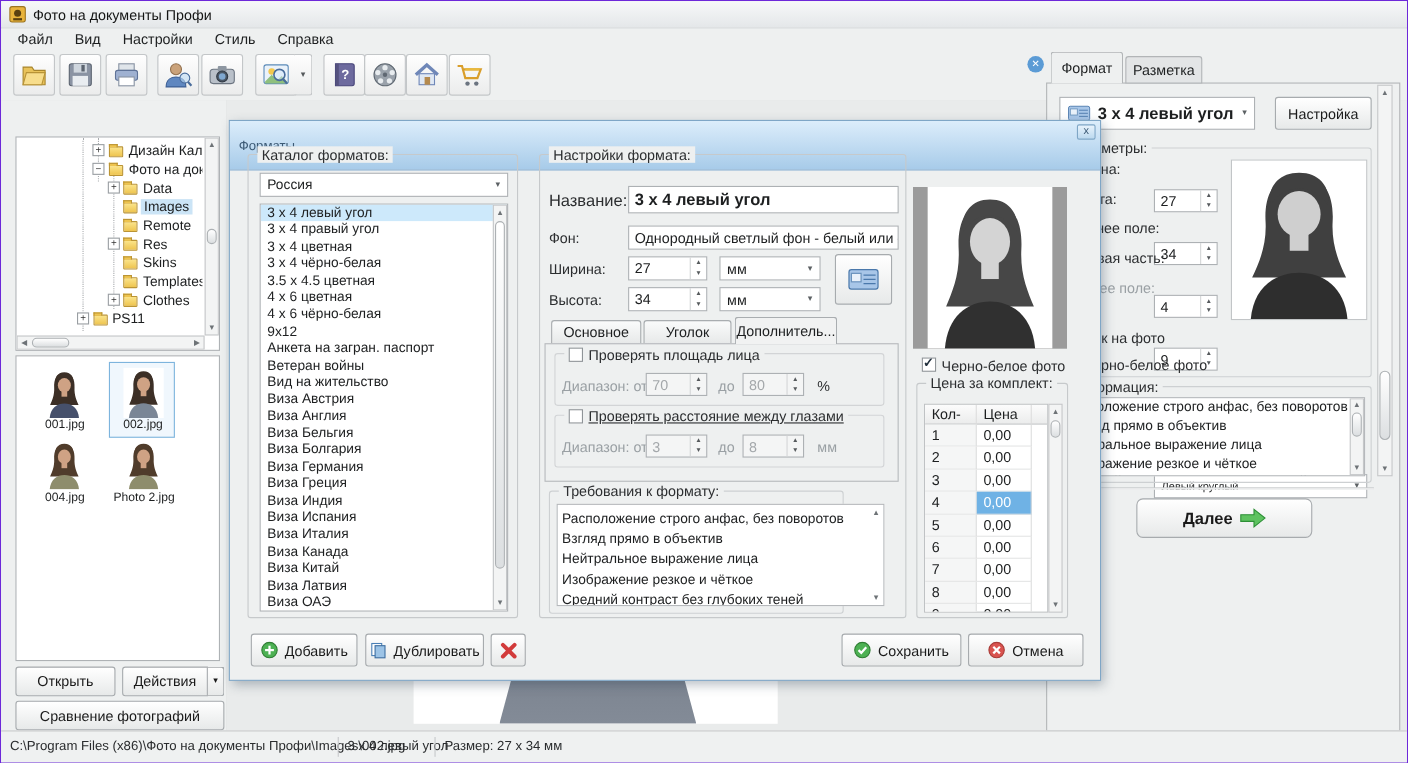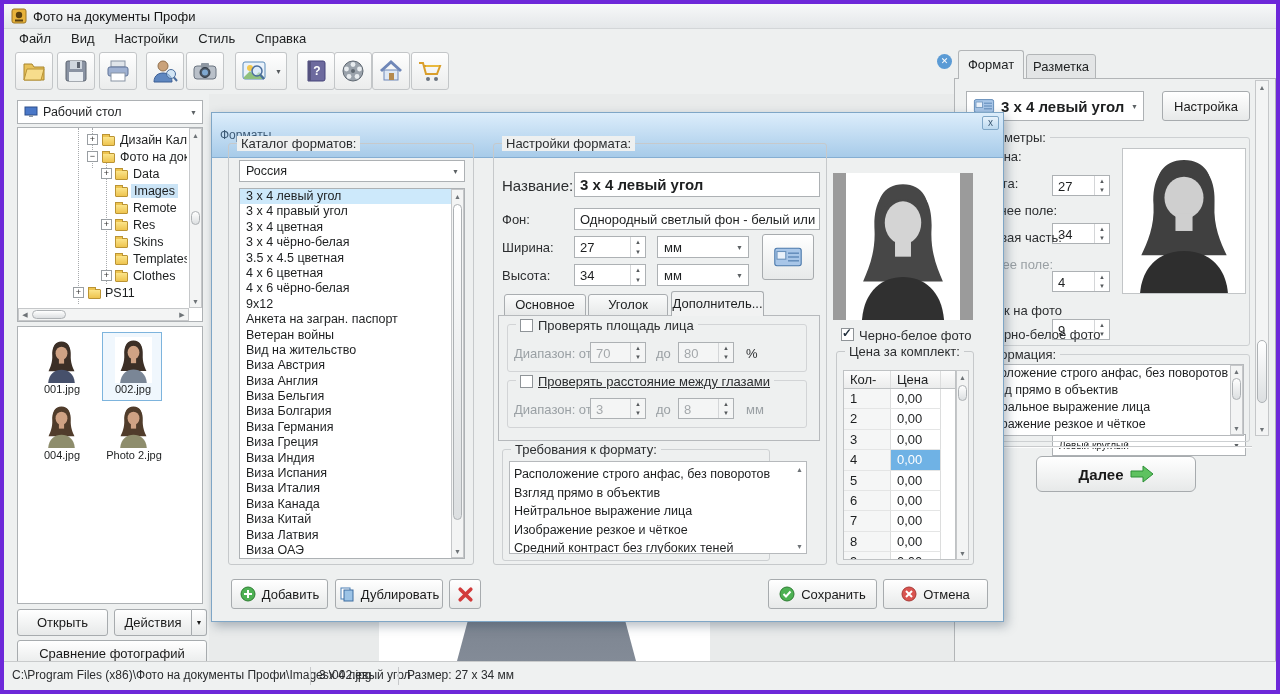--- a/index.html
+++ b/index.html
@@ -1,17 +1,17 @@
 <!DOCTYPE html>
 <html><head>
 <meta charset="utf-8">
 <style>
   html,body{margin:0;padding:0;}
   body{width:1280px;height:694px;font-family:"Liberation Sans",sans-serif;color:#1d1f20;background:#eef0f0;position:relative;overflow:hidden;font-size:13px;}
-  .w{position:absolute;inset:0;border:4px solid #6d28d9;box-sizing:border-box;background:#eef0f0;}
+  .w{position:absolute;inset:0;border:1px solid #6d28d9;box-sizing:border-box;background:#eef0f0;}
   .abs{position:absolute;}
   
   .titlebar{position:absolute;left:0;top:0;right:0;height:24px;background:linear-gradient(#f7f8f9,#e4e7e9);border-bottom:1px solid #d3d6d8;display:flex;align-items:center;padding-left:7px;gap:6px;}
   .titlebar .t{font-size:13px;color:#141414;}
   .menubar{position:absolute;left:0;top:25px;right:0;height:19px;display:flex;align-items:center;padding-left:6px;gap:2px;background:#eef0f0;}
   .menubar span{padding:2px 9px;font-size:13px;cursor:default;}
   .toolbar{position:absolute;left:0;top:44px;right:0;height:46px;background:#eef0f0;border-bottom:1px solid #d9dadb;}
   .tbtn{position:absolute;top:48px;width:36px;height:36px;background:linear-gradient(#fefefe,#ebecec);border:1px solid #c3c6c8;border-radius:3px;display:flex;align-items:center;justify-content:center;}
   .tbtn svg{width:26px;height:26px;}
   .tarrow{position:absolute;top:48px;width:15px;height:36px;background:linear-gradient(#fefefe,#ebecec);border:1px solid #c3c6c8;border-radius:0 3px 3px 0;border-left:none;color:#55595c;font-size:7px;display:flex;align-items:center;justify-content:center;}
@@ -182,28 +182,20 @@
         <circle cx="11" cy="21" r="2" fill="#6b7480"></circle>
         <circle cx="19" cy="21" r="2" fill="#6b7480"></circle>
         <rect x="9" y="7" width="13" height="2" fill="#e9b93d"></rect>
       </svg>
     </div>
   <div class="abs" style="left:933px;top:50px;width:15px;height:15px;border-radius:50%;background:#5b9bd5;color:#fff;font-size:9px;line-height:15px;text-align:center;">✕</div>
 
   
   <div class="abs" style="left:0;top:90px;width:205px;bottom:28px;background:#eef0f0;border-right:1px solid #d6d8d9;"></div>
 
-  <div class="combo" style="left:13px;top:96px;width:186px;height:24px;position:absolute;">
-    <svg width="14" height="12" viewBox="0 0 14 12" style="margin-right:5px;flex:none;">
-        <rect x="1" y="1" width="12" height="8" fill="#4a78c8" stroke="#2c4f8c"></rect>
-        <rect x="5" y="9" width="4" height="2" fill="#8a97a8"></rect>
-      </svg>
-    <span style="font-size:12.5px;">Рабочий стол</span>
-    <span class="ca">▼</span>
-  </div>
 
   <div class="tree">
     <div class="dot" style="left:60px;top:0;height:176px;"></div>
     <div class="dot" style="left:74px;top:0;height:40px;"></div>
     <div class="dot" style="left:88px;top:28px;height:128px;"></div>
 
     <div class="trow" style="top:4px;">
         <span class="exp" style="left:69px;">+</span>
         <span class="folder" style="left:84px;"></span>
         <span class="tlabel" style="left:102px;">Дизайн Кале</span>

